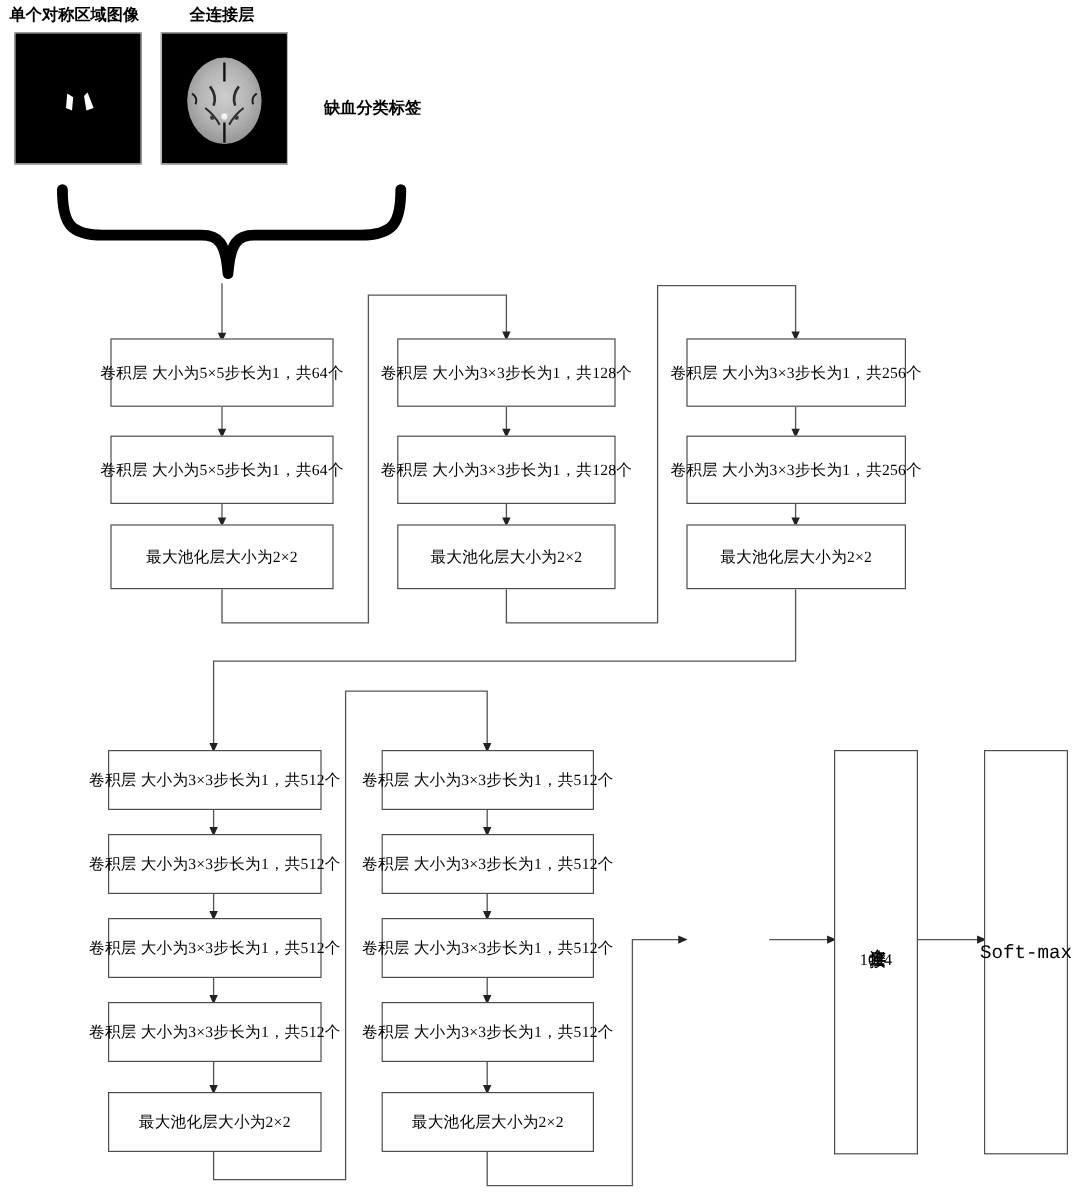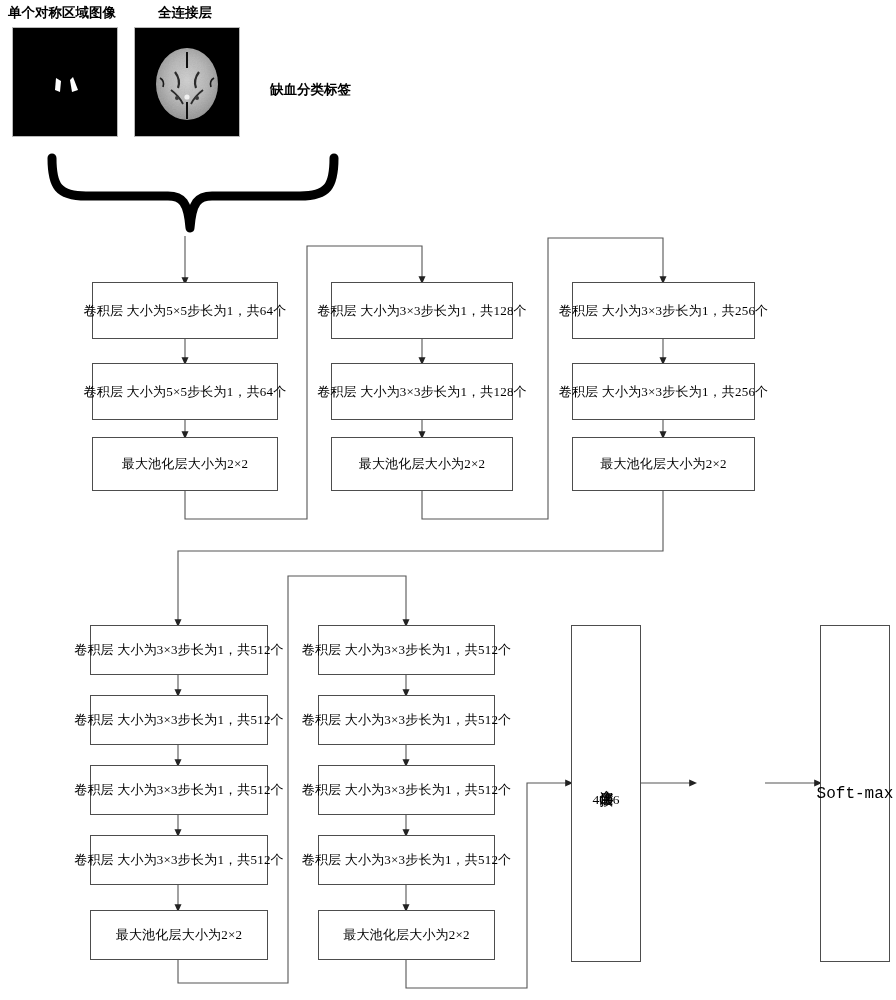--- a/index.html
+++ b/index.html
@@ -193,23 +193,23 @@
   </div>
   <div class="node" style="left:318px;top:835px;width:177px;height:50px;">
     <span class="l1">卷积层  大小为3×3</span>
     <span class="l2">步长为1，共512个</span>
   </div>
   <div class="node" style="left:318px;top:910px;width:177px;height:50px;">
     <span class="l1">最大池化层</span>
     <span class="l2">大小为2×2</span>
   </div>
 
-  <div class="fcnode" style="left:571px;top:625px;width:70px;height:337px;">
+
+  <div class="fcnode" style="left:695px;top:625px;width:70px;height:337px;">
     <span class="vtext">全连接层</span>
-    <span class="fcnum">4096</span>
-  </div>
-
+    <span class="fcnum">1024</span>
+  </div>
 
   <div class="fcnode" style="left:820px;top:625px;width:70px;height:337px;">
     <span class="smlabel">Soft-max</span>
   </div>
 
 </div>
 
 </body></html>

